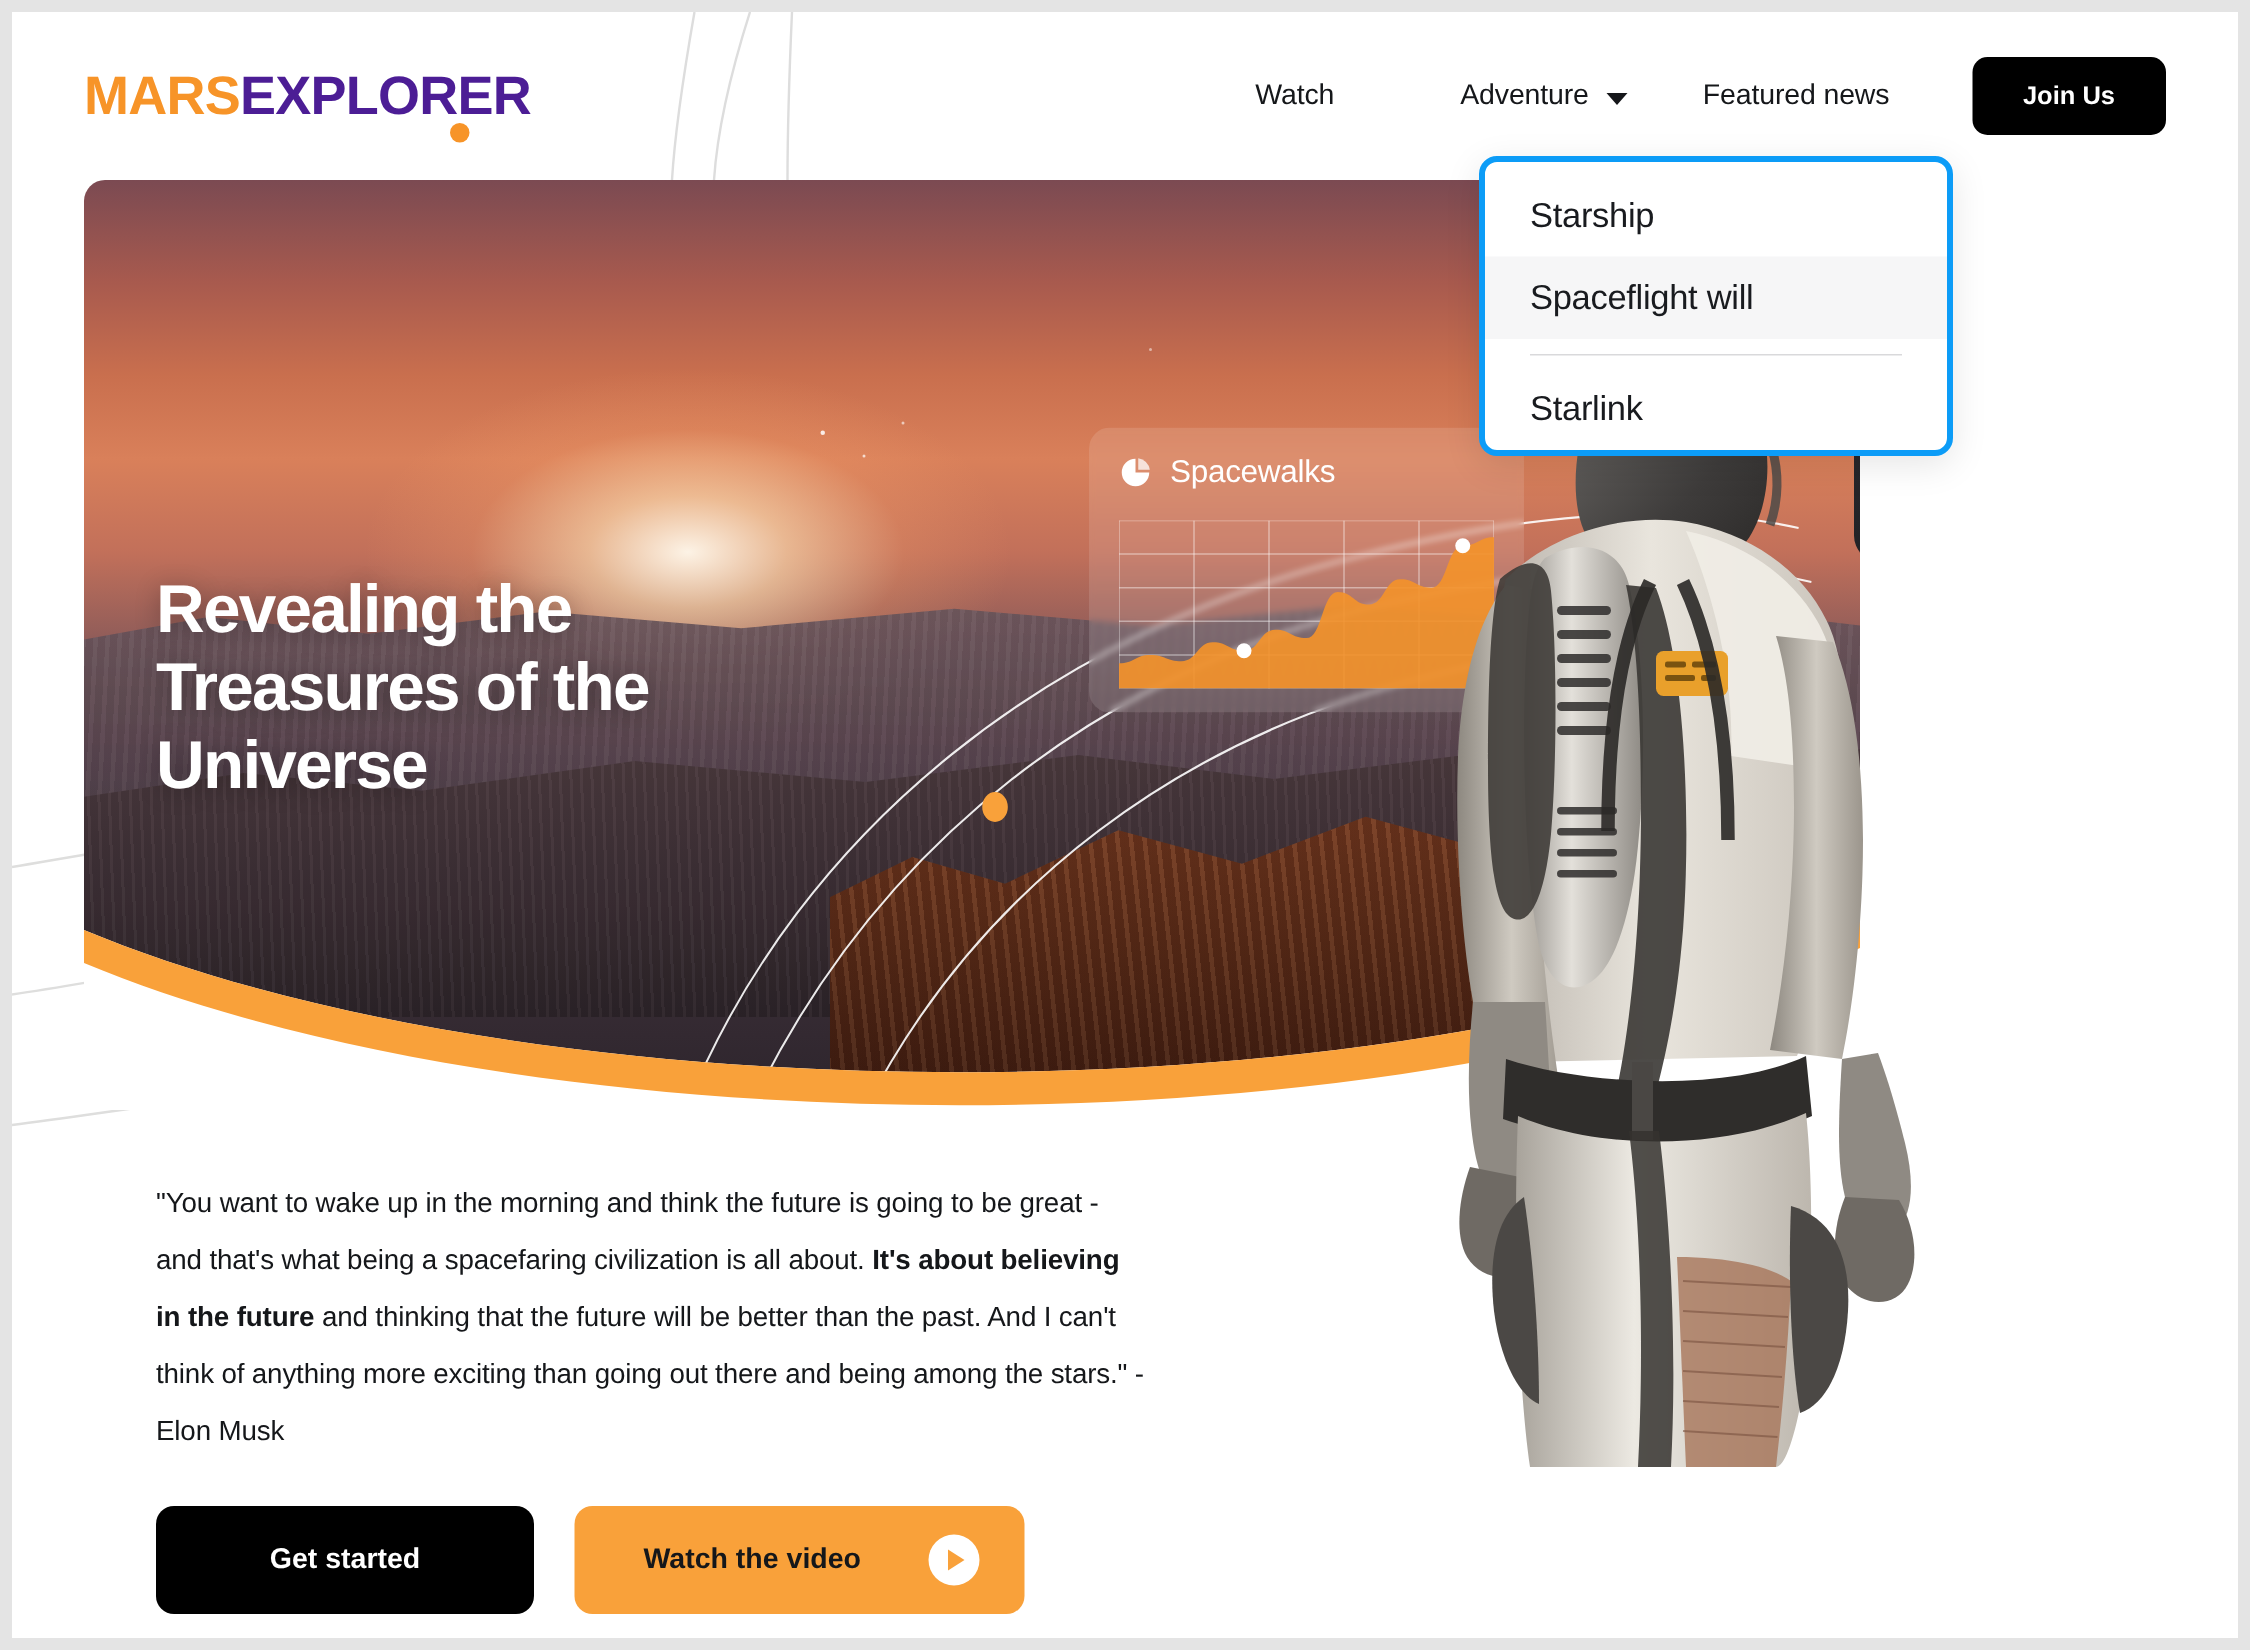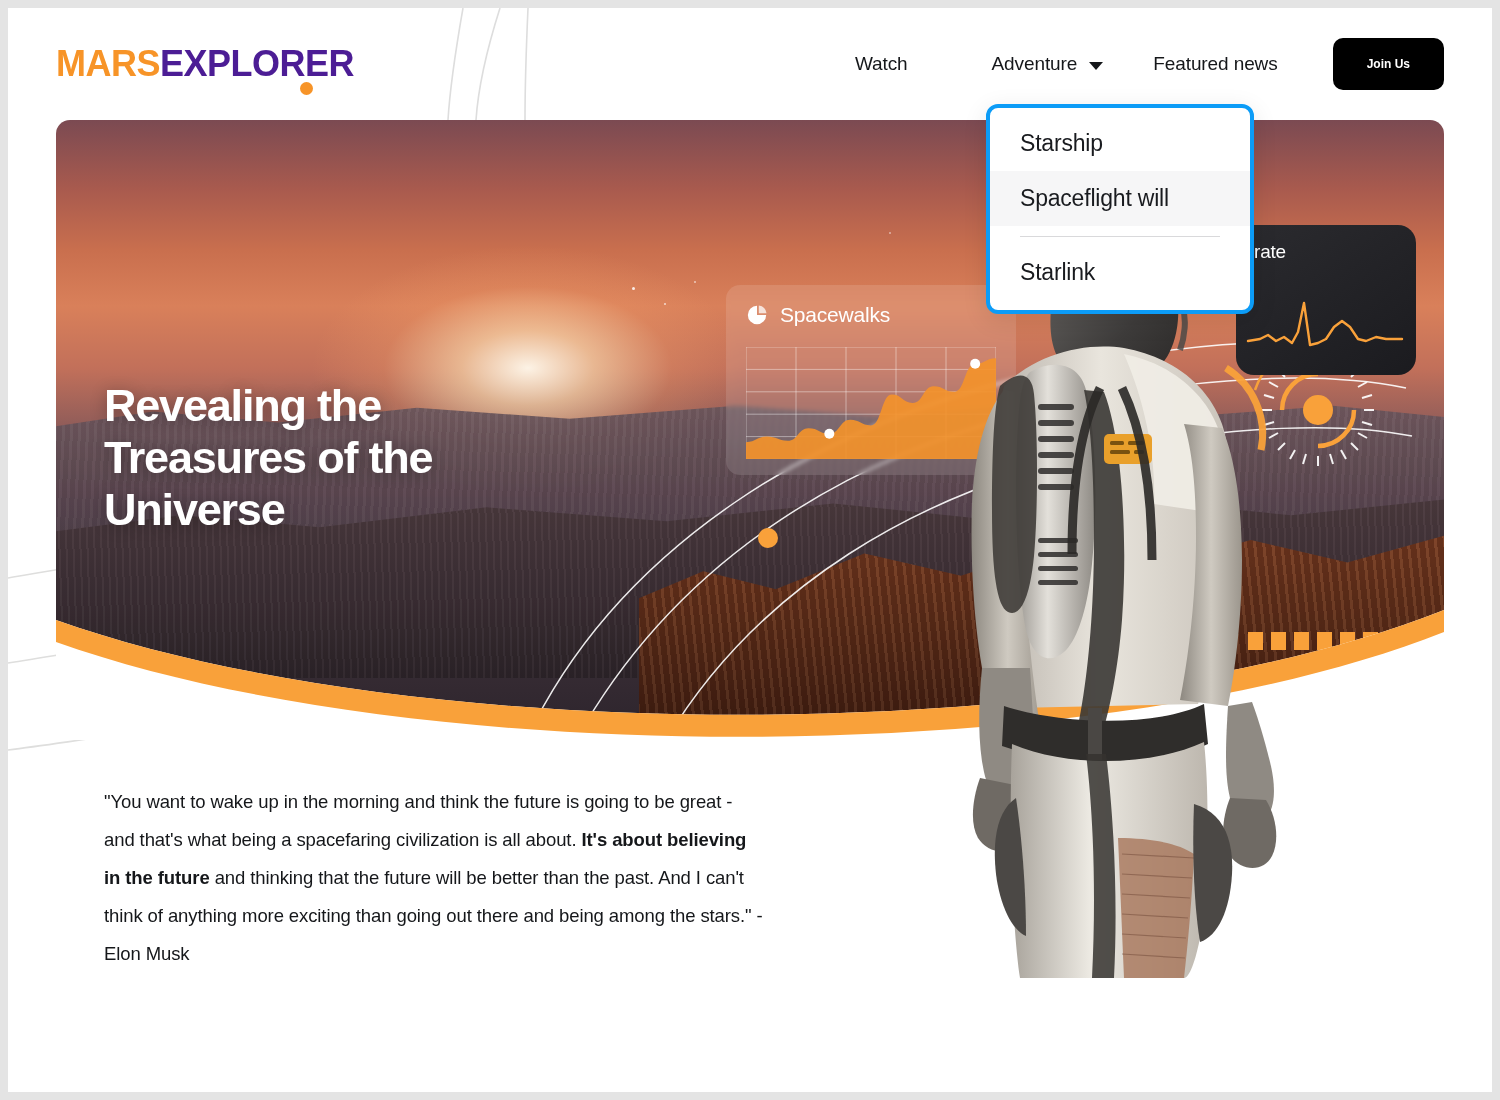--- a/index.html
+++ b/index.html
@@ -43,44 +43,44 @@
     white-space:nowrap; letter-spacing:-0.1px;
   }
   #nav-home { margin-right:66px; }
   #nav-adventure-wrap { display:flex; align-items:center; gap:12px; margin-right:50px; cursor:pointer;margin-left:18px; }
   .caret {
     width:0;height:0;border-left:7px solid transparent;border-right:7px solid transparent;
     border-top:8px solid #15171a; margin-top:3px;
   }
   #nav-featured { margin-right:55px; }
   .join-btn {
-    background:#000; color:#fff; font-size:12px; font-weight:bold;
+    background:#000; color:#fff; font-size:17px; font-weight:bold;
     border-radius:10px; padding:0 34px; height:52px;
     display:flex; align-items:center; justify-content:center;
     border:none; cursor:pointer; white-space:nowrap;
     font-family:"Liberation Sans", sans-serif;
   }
 
   
   .dropdown {
-    position:absolute; left:978px; top:96px; width:268px;
+    position:absolute; left:978px; top:96px; width:316px;
     background:#fff; border:4px solid #0C9CF7; border-radius:12px;
-    z-index:60; padding:8px 0 10px 0; overflow:hidden;
+    z-index:60; padding:8px 0 0 0; overflow:hidden;
     box-shadow:0 6px 24px rgba(0,0,0,.10);
   }
   .dd-item {
     font-size:23px; color:#191b1f; padding:14px 30px; cursor:pointer;
     letter-spacing:-0.2px; white-space:nowrap;
   }
   .dd-item.active { background:#f6f6f7; }
   .dd-sep { height:1px; background:#d9d9db; margin:10px 30px 8px 30px; }
 
   
   .hero {
-    position:absolute; left:48px; top:112px; width:1388px; height:620px;
+    position:absolute; left:48px; top:112px; width:1184px; height:620px;
     border-radius:14px 14px 0 0; overflow:hidden; z-index:10;
   }
   .hero-sky {
     position:absolute; inset:0;
     background:
       radial-gradient(ellipse 300px 170px at 34% 40%, rgba(255,248,235,.96) 0%, rgba(255,226,180,.62) 22%, rgba(244,160,105,.24) 48%, rgba(0,0,0,0) 72%),
       linear-gradient(180deg,
         #7b4a52 0%,
         #a85a4e 11%,
         #c96f4e 21%,
@@ -441,14 +441,23 @@
     <div class="dd-item">Starship</div>
     <div class="dd-item active">Spaceflight will</div>
     <div class="dd-sep"></div>
     <div class="dd-item">Starlink</div>
   </div>
 
   <p class="quote">
     <span>"You want to wake up in the morning and think the future is going to be great - and that's what being a spacefaring civilization is all about. </span><b>It's about believing in the future</b><span> and thinking that the future will be better than the past. And I can't think of anything more exciting than going out there and being among the stars." -Elon Musk</span>
   </p>
 
+  <div class="cta-row">
+    <button class="btn btn-dark">Get started</button>
+    <button class="btn btn-orange">
+      <span>Watch the video</span>
+      <span class="play-circle">
+          <span class="play-tri"></span>
+        </span>
+    </button>
+  </div>
 
 </div>
 
 </body></html>

